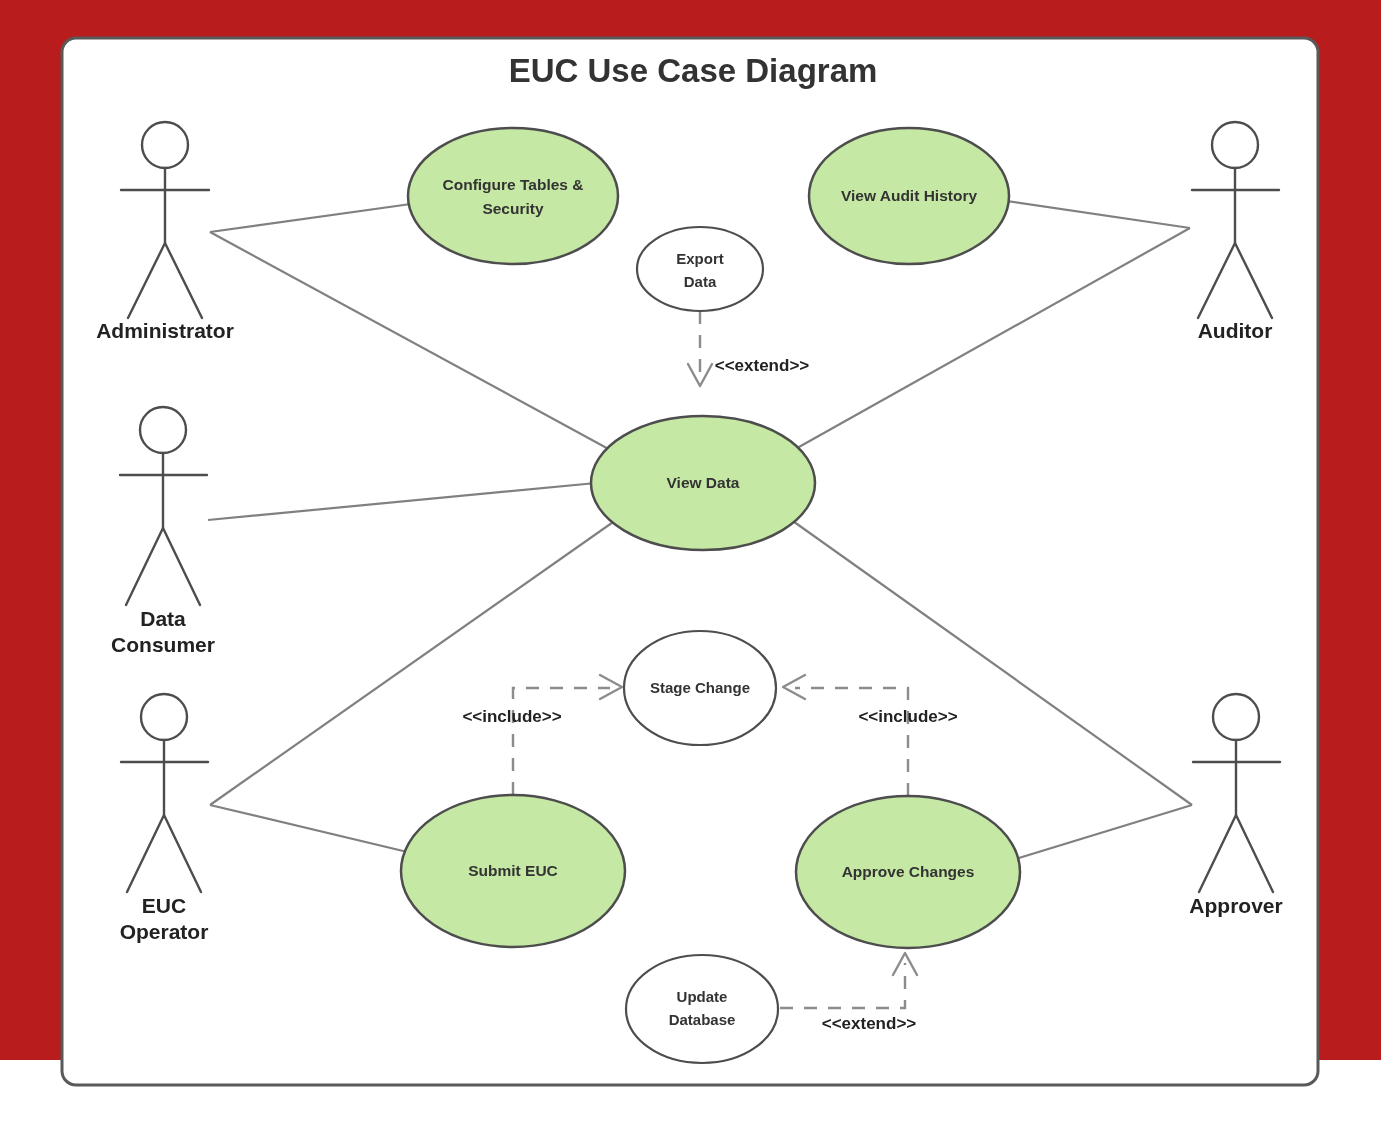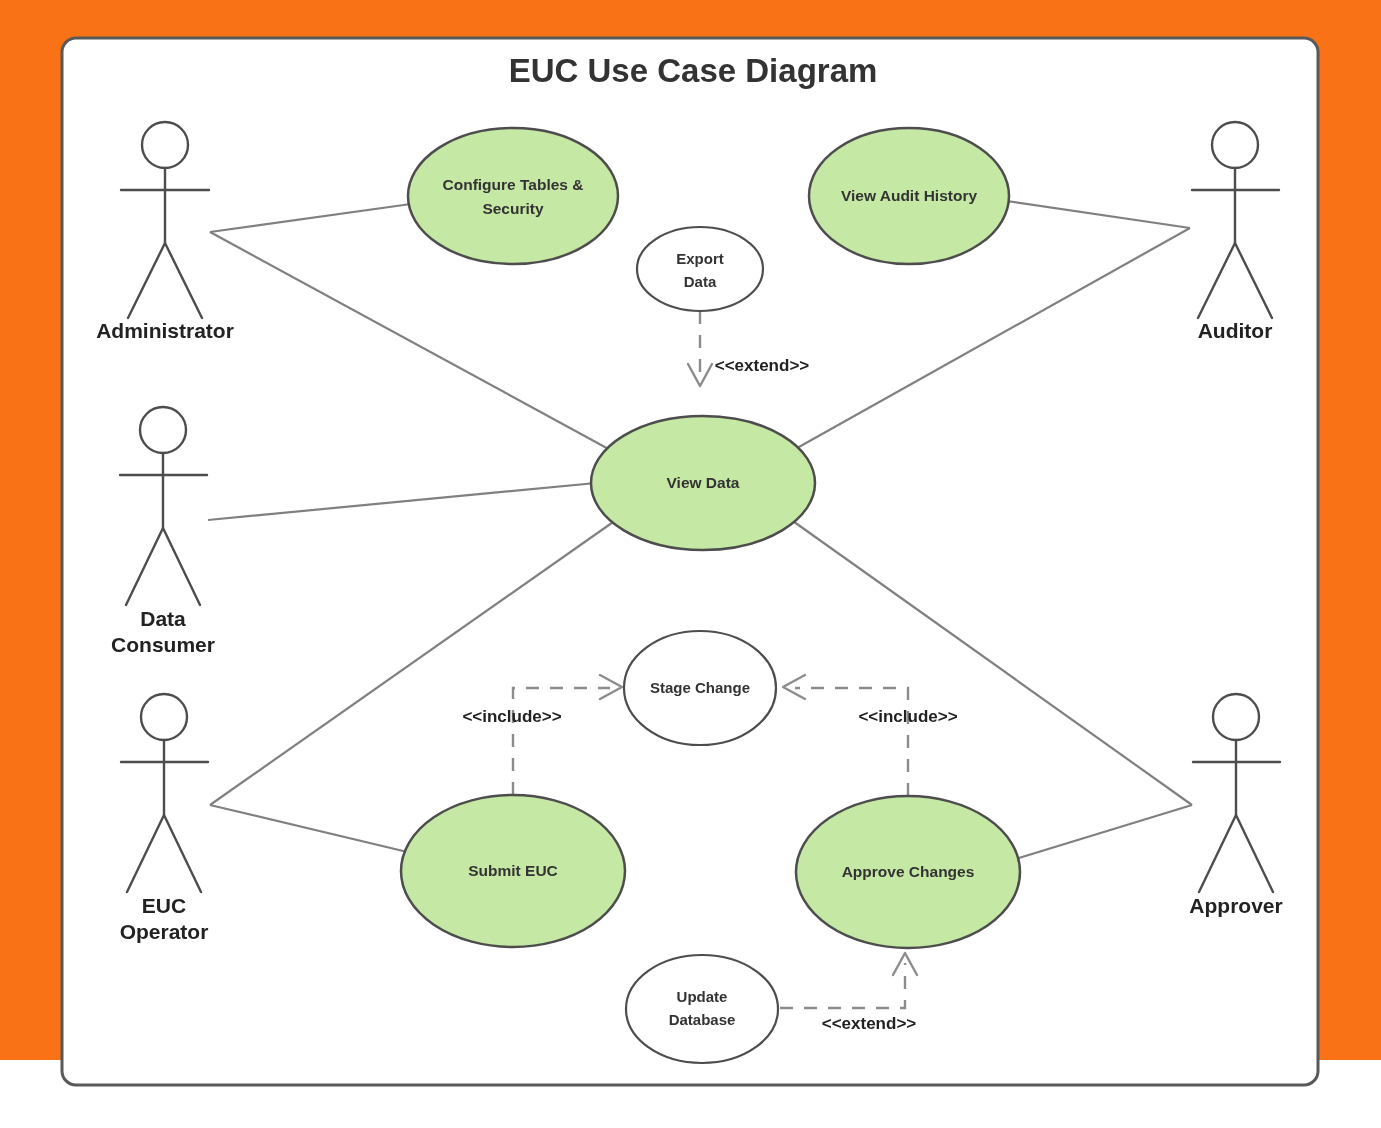--- a/index.html
+++ b/index.html
@@ -11,21 +11,21 @@
   body {
     font-family: "Liberation Sans", sans-serif;
     width: 1381px;
     height: 1128px;
     overflow: hidden;
   }
   #canvas {
     position: relative;
     width: 1381px;
     height: 1060px;
-    background: #f97316;
+    background: #b91c1c;
   }
   svg.diagram {
     position: absolute;
     top: 0;
     left: 0;
     width: 1381px;
     height: 1128px;
   }
   .sys-boundary {
     fill: #ffffff;

